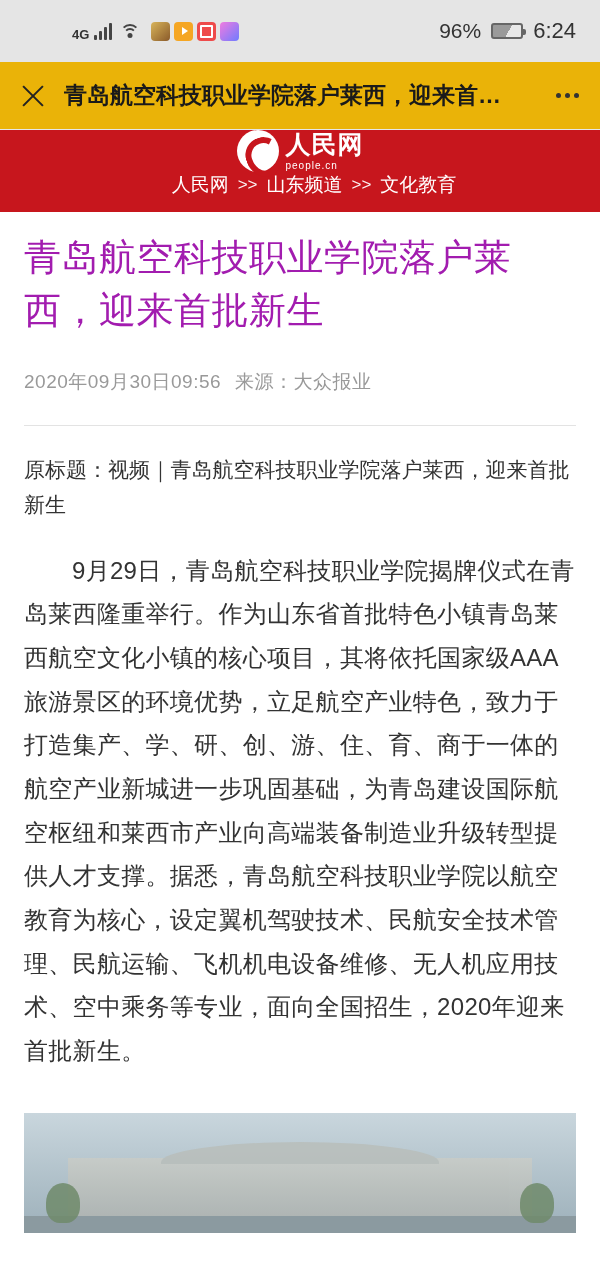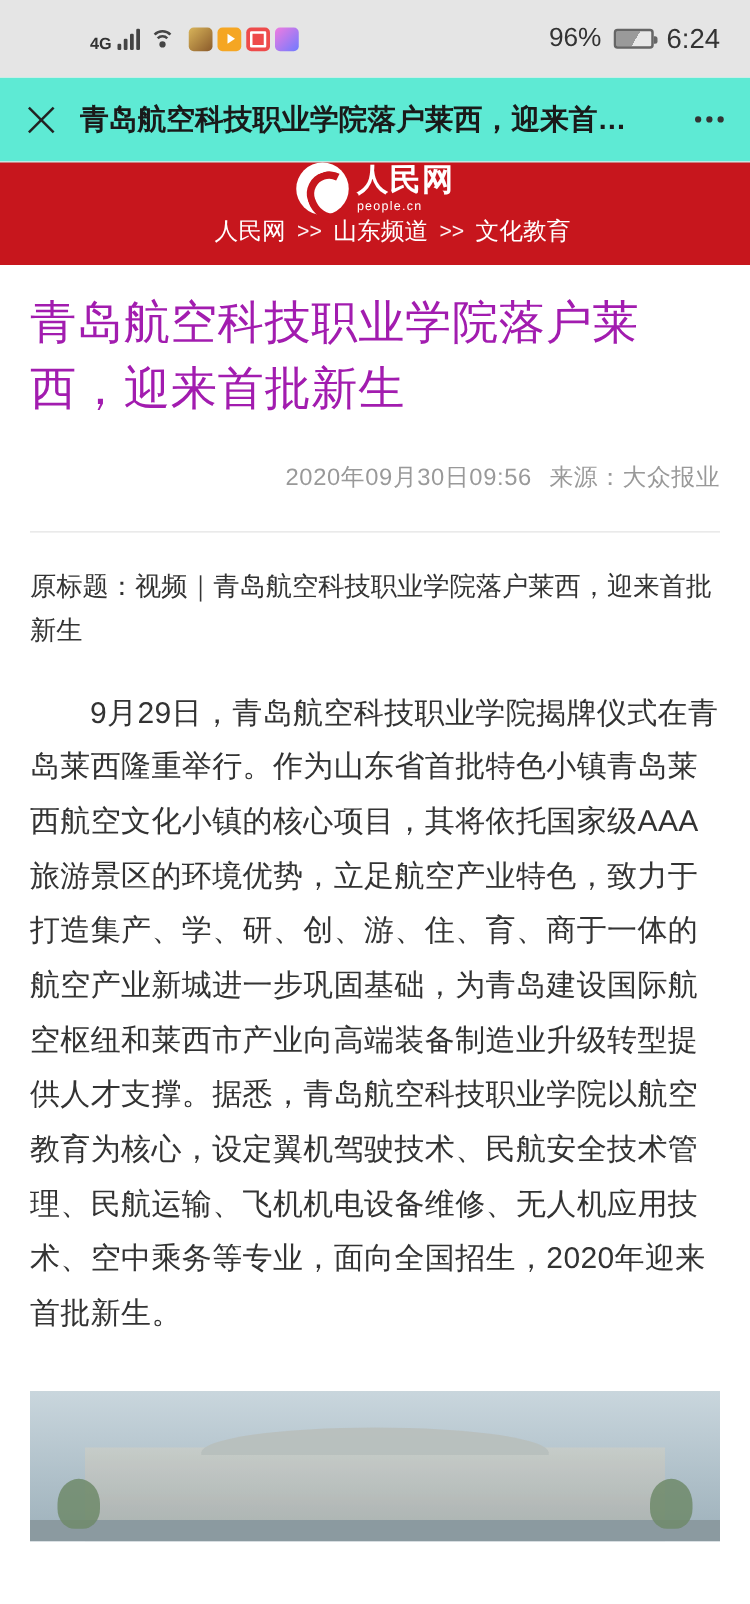--- a/index.html
+++ b/index.html
@@ -131,21 +131,21 @@
     border-radius: 0 2px 2px 0;
   }
   .clock {
     font-size: 22px;
     color: #333;
   }
 
   
   .title-bar {
     height: 68px;
-    background: #5eead4;
+    background: #eab308;
     display: flex;
     align-items: center;
     padding: 0 18px 0 16px;
     border-bottom: 1px solid #e6e6e6;
   }
   .close-x {
     width: 34px; height: 34px;
     position: relative;
     flex: 0 0 34px;
     cursor: pointer;
@@ -251,21 +251,21 @@
   }
   .headline {
     font-size: 37px;
     line-height: 1.42;
     color: #a21caf;
     font-weight: normal;
     padding: 20px 0 6px 0;
     letter-spacing: .5px;
   }
   .meta {
-    text-align: right;
+    text-align: left;
     font-size: 19px;
     color: #999999;
     padding: 26px 0 30px 0;
     border-bottom: 1px solid #e3e3e3;
     letter-spacing: .5px;
   }
   .meta .sep { display: inline-block; width: 14px; }
   .orig-title {
     font-size: 21px;
     line-height: 1.68;

